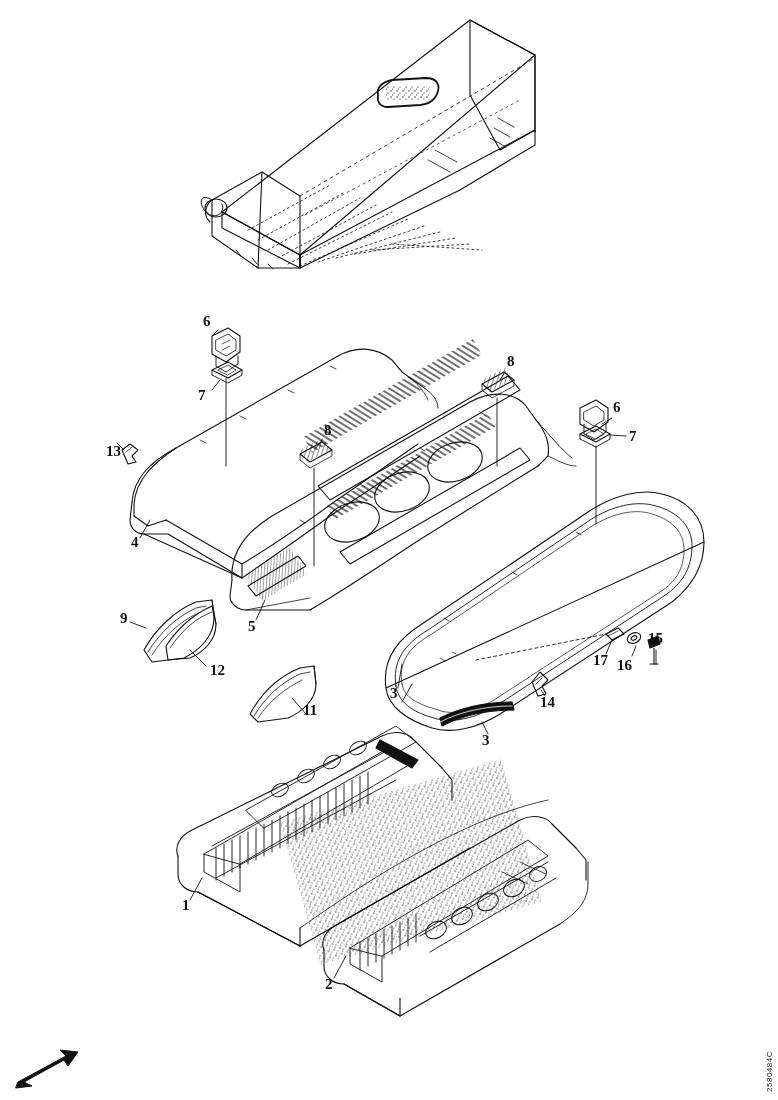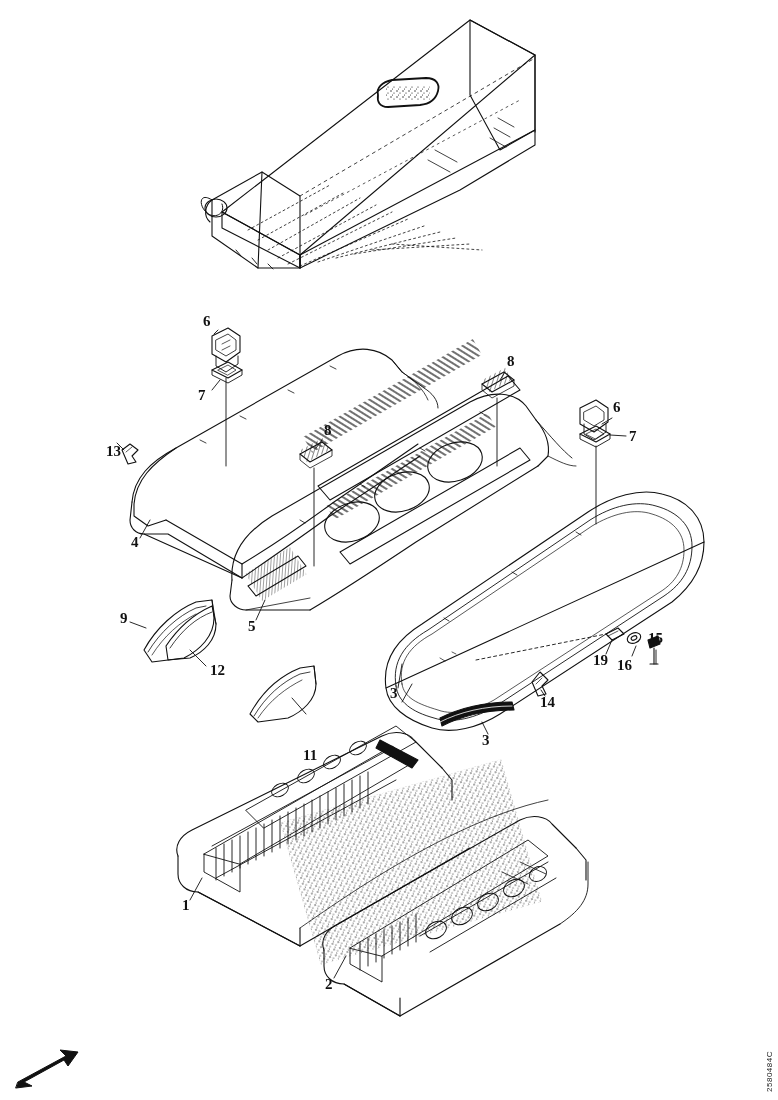--- a/index.html
+++ b/index.html
@@ -362,25 +362,25 @@
   <div class="callout" style="left:325px; top:977px;">2</div>
   <div class="callout" style="left:390px; top:686px;">3</div>
   <div class="callout" style="left:131px; top:535px;">4</div>
   <div class="callout" style="left:248px; top:619px;">5</div>
   <div class="callout" style="left:203px; top:314px;">6</div>
   <div class="callout" style="left:198px; top:388px;">7</div>
   <div class="callout" style="left:324px; top:423px;">8</div>
   <div class="callout" style="left:507px; top:354px;">8</div>
   <div class="callout" style="left:120px; top:611px;">9</div>
   <div class="callout" style="left:482px; top:733px;">3</div>
-  <div class="callout" style="left:303px; top:748px;">11</div>
+  <div class="callout" style="left:303px; top:703px;">11</div>
   <div class="callout" style="left:200px; top:663px;margin-left:10px;">12</div>
   <div class="callout" style="left:106px; top:426px;margin-top:18px;">13</div>
   <div class="callout" style="left:540px; top:695px;">14</div>
   <div class="callout" style="left:648px; top:631px;">15</div>
   <div class="callout" style="left:617px; top:658px;">16</div>
-  <div class="callout" style="left:593px; top:653px;">19</div>
+  <div class="callout" style="left:593px; top:653px;">17</div>
   <div class="callout" style="left:613px; top:400px;">6</div>
   <div class="callout" style="left:629px; top:429px;">7</div>
 
   <div class="watermark">2580484C</div>
 
 </div>
 
 </body></html>

